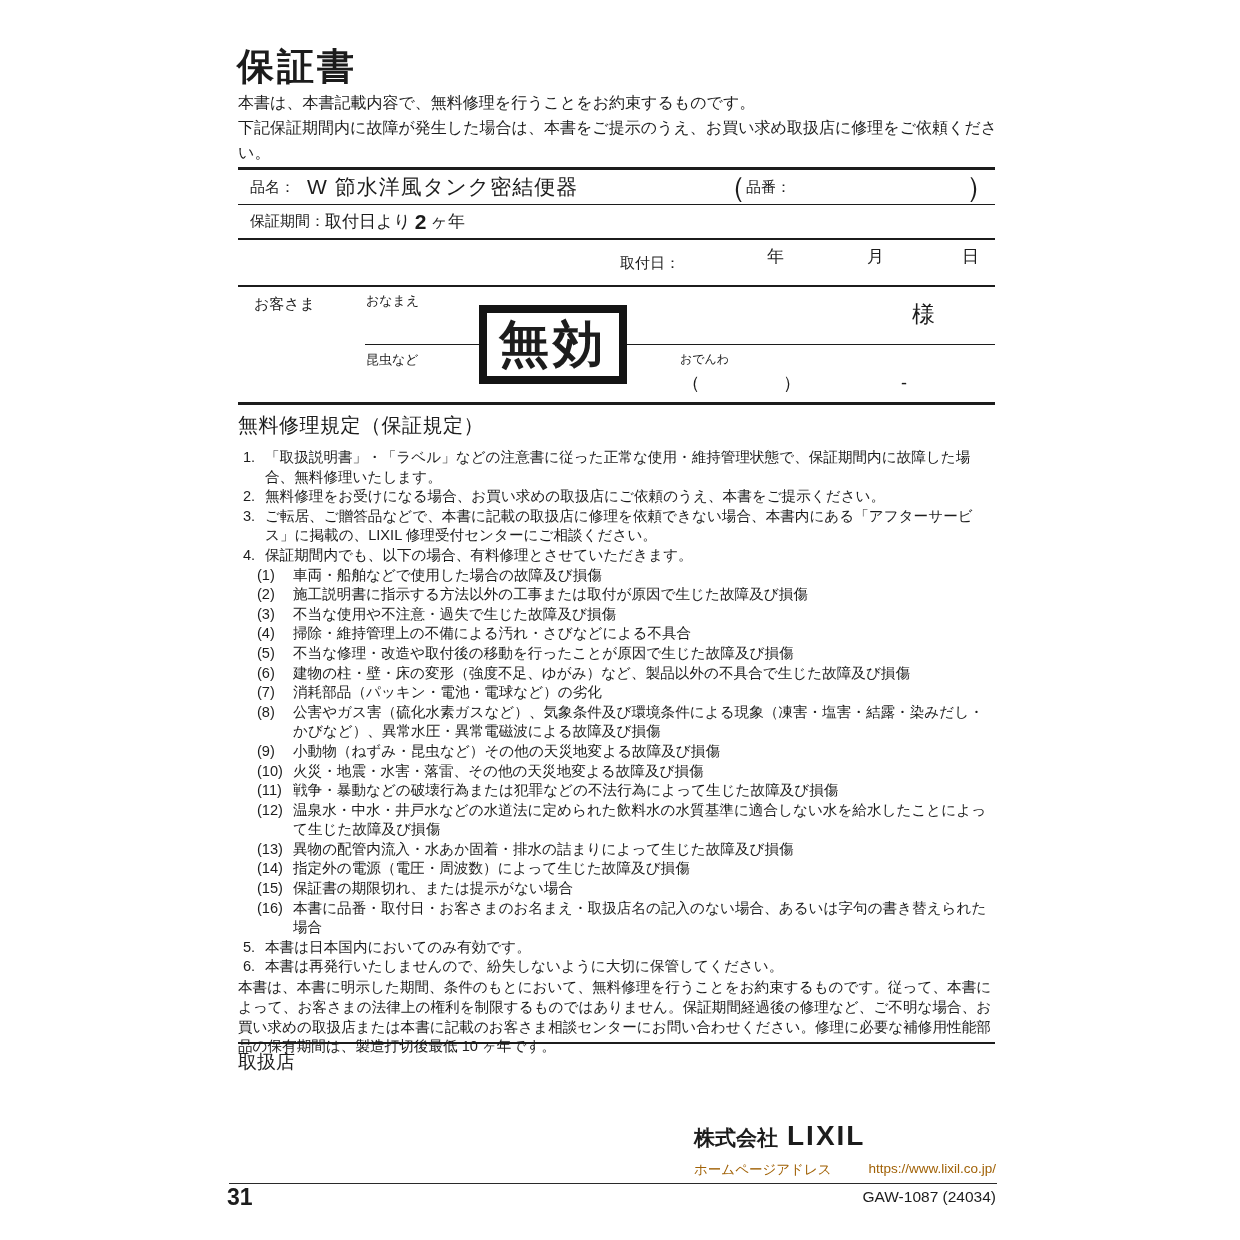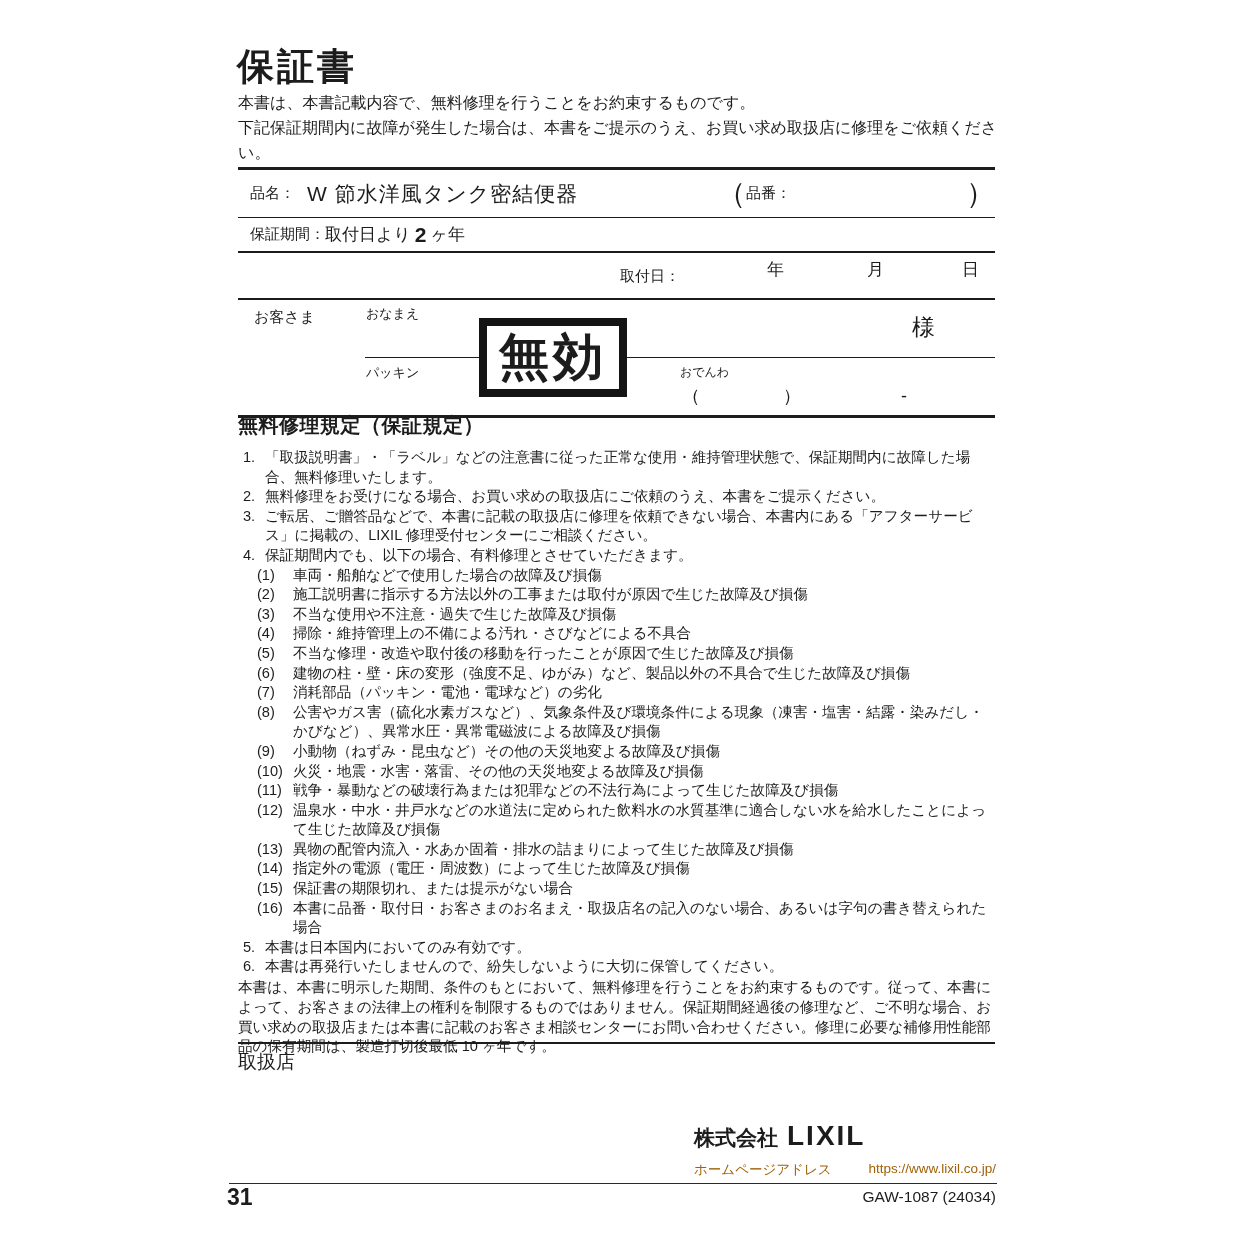--- a/index.html
+++ b/index.html
@@ -12,21 +12,21 @@
   .page { position:absolute; inset:0; background:#fff; }
 
   
   .title { position:absolute; left:237px; top:42px; font-size:37px; font-weight:bold; letter-spacing:3px; }
   .intro { position:absolute; left:238px; top:90px; width:762px; font-size:16px; line-height:25px; }
 
   
   .form-table { position:absolute; left:238px; top:167px; width:757px;
     border-top:3px solid #1c1c1c; border-bottom:3px solid #1c1c1c; }
   .row { position:relative; }
-  .row-product { height:48px; border-bottom:1px solid #1c1c1c; display:flex; align-items:center; padding-left:12px; }
+  .row-product { height:35px; border-bottom:1px solid #1c1c1c; display:flex; align-items:center; padding-left:12px; }
   .lbl-sm { font-size:15px; }
   .product-name { font-size:21px; letter-spacing:1px; margin-left:12px; }
   .part-group { margin-left:auto; width:278px; display:flex; align-items:center; }
   .paren-lg { font-size:29px; font-weight:300; line-height:1; }
   .part-blank { flex:1; }
   .row-warranty { height:35px; border-bottom:2px solid #1c1c1c; display:flex; align-items:center; padding-left:12px; }
   .warranty-text { font-size:17px; }
   .warranty-years { font-size:21px; font-weight:bold; margin:0 4px; }
   .row-install { height:47px; border-bottom:2px solid #1c1c1c; }
   .install-label { position:absolute; left:382px; top:14px; font-size:15px; }
@@ -44,21 +44,21 @@
   .phone-line { position:absolute; left:444px; top:84px; font-size:18px; }
   .phone-open { } 
   .phone-close { margin-left:78px; }
   .phone-dash { margin-left:95px; }
   .void-stamp { position:absolute; left:241px; top:18px; width:148px; height:79px;
     border:8px solid #141414; background:#fff; display:flex; align-items:center; justify-content:center;
     font-size:50px; font-weight:bold; letter-spacing:4px; z-index:2; }
 
   
   .rules { position:absolute; left:238px; top:412px; width:760px; }
-  .rules-heading { font-size:20px; font-weight:bold; margin-bottom:9px; letter-spacing:0.5px; }
+  .rules-heading { font-size:20px; font-weight:normal; margin-bottom:9px; letter-spacing:0.5px; }
   .li { display:flex; font-size:14.6px; line-height:19.6px; }
   .li .num { flex:0 0 22px; margin-left:5px; }
   .li .txt { flex:1; }
   .li.sub { margin-left:19px; }
   .li.sub .num { flex:0 0 36px; margin-left:0; }
   .closing { font-size:14.6px; line-height:19.8px; margin-top:1px; }
 
   
   .dealer { position:absolute; left:238px; top:1042px; width:757px;
     border-top:2.5px solid #1c1c1c; padding-top:5px; font-size:19px; }
@@ -110,21 +110,21 @@
       <span class="unit unit-year">年</span>
       <span class="unit unit-month">月</span>
       <span class="unit unit-day">日</span>
     </div>
 
     <div class="row row-customer">
       <span class="customer-label">お客さま</span>
       <span class="name-label">おなまえ</span>
       <span class="honorific">様</span>
       <span class="customer-divider"></span>
-      <span class="address-label">パッキン</span>
+      <span class="address-label">昆虫など</span>
       <span class="phone-label">おでんわ</span>
       <span class="phone-line">
         <span class="phone-open">（</span>
         <span class="phone-close">）</span>
         <span class="phone-dash">-</span>
       </span>
       <span class="void-stamp">無効</span>
     </div>
 
   </div>

